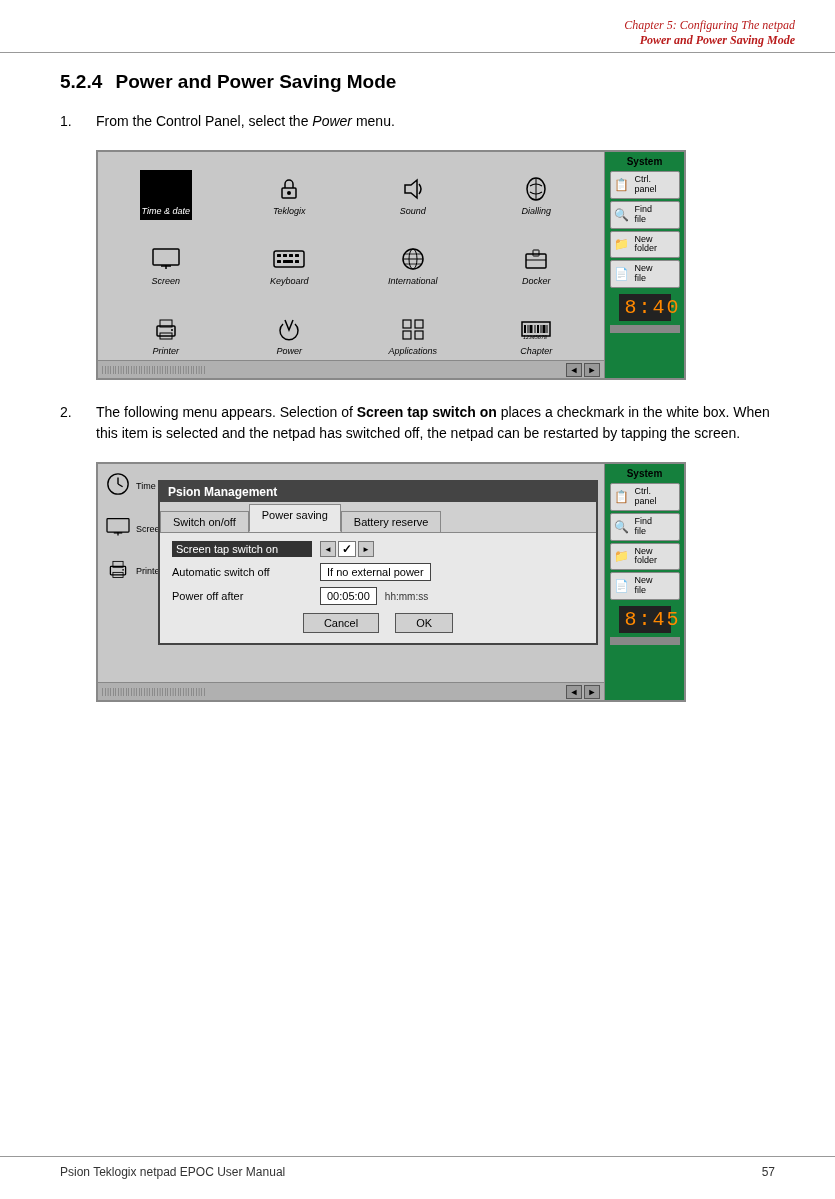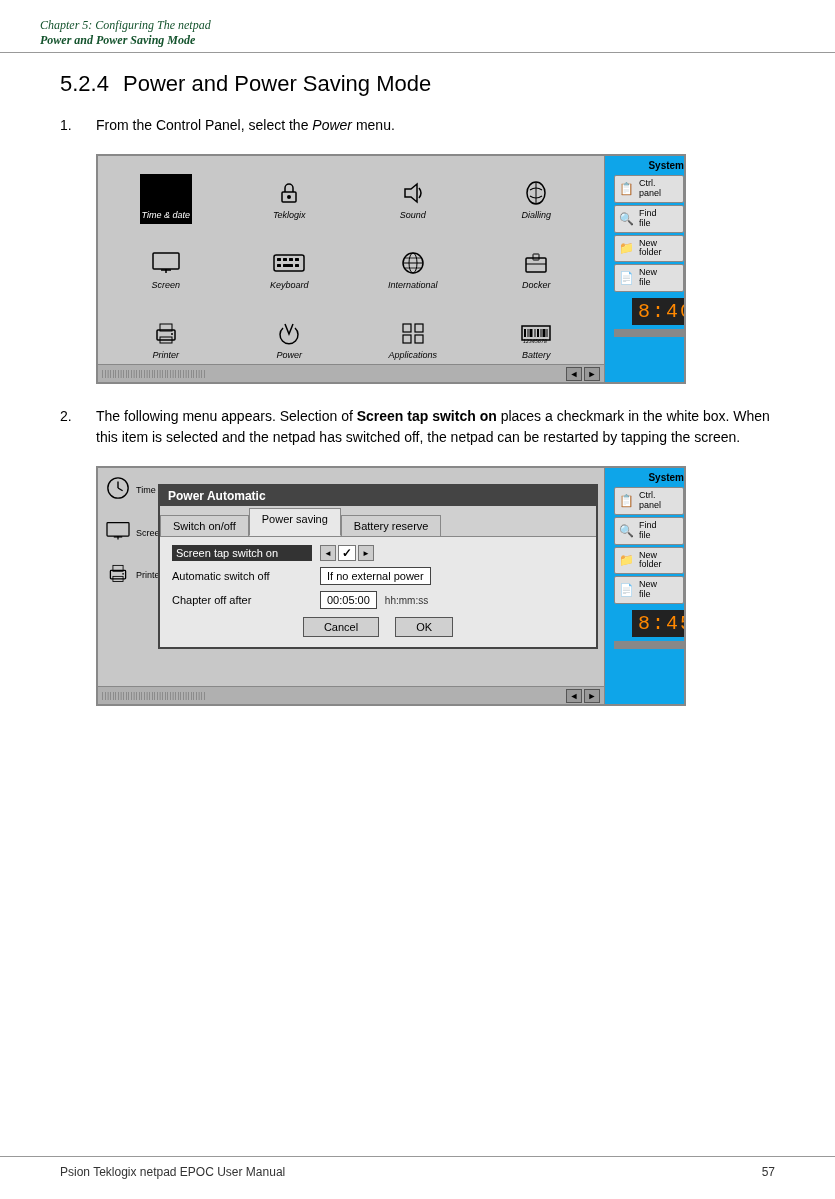--- a/index.html
+++ b/index.html
@@ -8,38 +8,39 @@
       min-height: 1199px;
       background: #fff;
       font-family: 'Times New Roman', Times, serif;
       font-size: 14px;
       color: #000;
       position: relative;
     }
 
     
     .page-header {
+      text-align: right;
       padding: 18px 40px 4px 40px;
       font-size: 12px;
-      color: #14532d;
+      color: #b91c1c;
       border-bottom: 1px solid #999;
       margin-bottom: 18px;
     }
     .page-header .chapter-line { font-style: italic; }
     .page-header .section-line { font-weight: bold; font-style: italic; }
 
     
     .content {
       padding: 0 60px 40px 60px;
     }
 
     
     .section-heading {
-      font-size: 22px;
-      font-weight: normal;
+      font-size: 19px;
+      font-weight: bold;
       margin-bottom: 18px;
       font-family: Arial, Helvetica, sans-serif;
     }
     .section-heading span.num { margin-right: 8px; }
 
     
     .step {
       display: flex;
       gap: 12px;
       margin-bottom: 18px;
@@ -142,25 +143,25 @@
       display: flex;
       align-items: center;
       justify-content: center;
       font-size: 9px;
       cursor: pointer;
     }
 
     
     .sys-sidebar {
       width: 80px;
-      background: #0ea5e9;
+      background: #15803d;
       border-left: 1px solid #888;
       display: flex;
       flex-direction: column;
-      align-items: flex-end;
+      align-items: center;
       padding: 4px 0;
       gap: 2px;
     }
     .sys-label {
       font-size: 10px;
       font-weight: bold;
       font-family: Arial, sans-serif;
       margin-bottom: 2px;
     }
     .sys-btn {
@@ -505,21 +506,21 @@
               <line x1="8" y1="7" x2="8" y2="15" stroke="#000" stroke-width="1"></line>
               <line x1="11" y1="7" x2="11" y2="15" stroke="#000" stroke-width="3"></line>
               <line x1="15" y1="7" x2="15" y2="15" stroke="#000" stroke-width="1"></line>
               <line x1="18" y1="7" x2="18" y2="15" stroke="#000" stroke-width="2"></line>
               <line x1="21" y1="7" x2="21" y2="15" stroke="#000" stroke-width="1"></line>
               <line x1="24" y1="7" x2="24" y2="15" stroke="#000" stroke-width="3"></line>
               <line x1="27" y1="7" x2="27" y2="15" stroke="#000" stroke-width="1"></line>
               <text x="3" y="21" font-size="5" font-family="monospace">12345678</text>
             </svg>
           </div>
-          <div class="icon-label">Battery</div>
+          <div class="icon-label">Chapter</div>
         </div>
       </div>
 
       <div class="sys-sidebar">
         <div class="sys-label">System</div>
         <div class="sys-btn">
           <span class="btn-icon">📋</span>
           <span class="btn-text">Ctrl.<br>panel</span>
         </div>
         <div class="sys-btn">
@@ -590,21 +591,21 @@
               <rect x="8" y="4" width="12" height="7" fill="none" stroke="#000" stroke-width="1"></rect>
               <rect x="8" y="17" width="12" height="6" fill="none" stroke="#000" stroke-width="1"></rect>
               <circle cx="20" cy="14" r="1" fill="#000"></circle>
             </svg>
           </span>
           <span style="font-size:9px;font-family:Arial">Printer</span>
         </div>
       </div>
 
       <div class="power-dialog">
-        <div class="dialog-title">Power Automatic</div>
+        <div class="dialog-title">Psion Management</div>
         <div class="dialog-tabs">
           <div class="dialog-tab">Switch on/off</div>
           <div class="dialog-tab active">Power saving</div>
           <div class="dialog-tab">Battery reserve</div>
         </div>
         <div class="dialog-body">
 
           <div class="dialog-row">
             <div class="dialog-row-label highlighted">Screen tap switch on</div>
             <div class="dialog-arrows">
@@ -615,21 +616,21 @@
               <div class="dialog-arrow">►</div>
             </div>
           </div>
 
           <div class="dialog-row">
             <div class="dialog-row-label">Automatic switch off</div>
             <div class="dialog-value-box">If no external power</div>
           </div>
 
           <div class="dialog-row">
-            <div class="dialog-row-label">Chapter off after</div>
+            <div class="dialog-row-label">Power off after</div>
             <div class="dialog-value-box">00:05:00</div>
             <span class="dialog-hint">hh:mm:ss</span>
           </div>
 
           <div class="dialog-buttons">
             <button class="dialog-btn">Cancel</button>
             <button class="dialog-btn">OK</button>
           </div>
         </div>
       </div>

